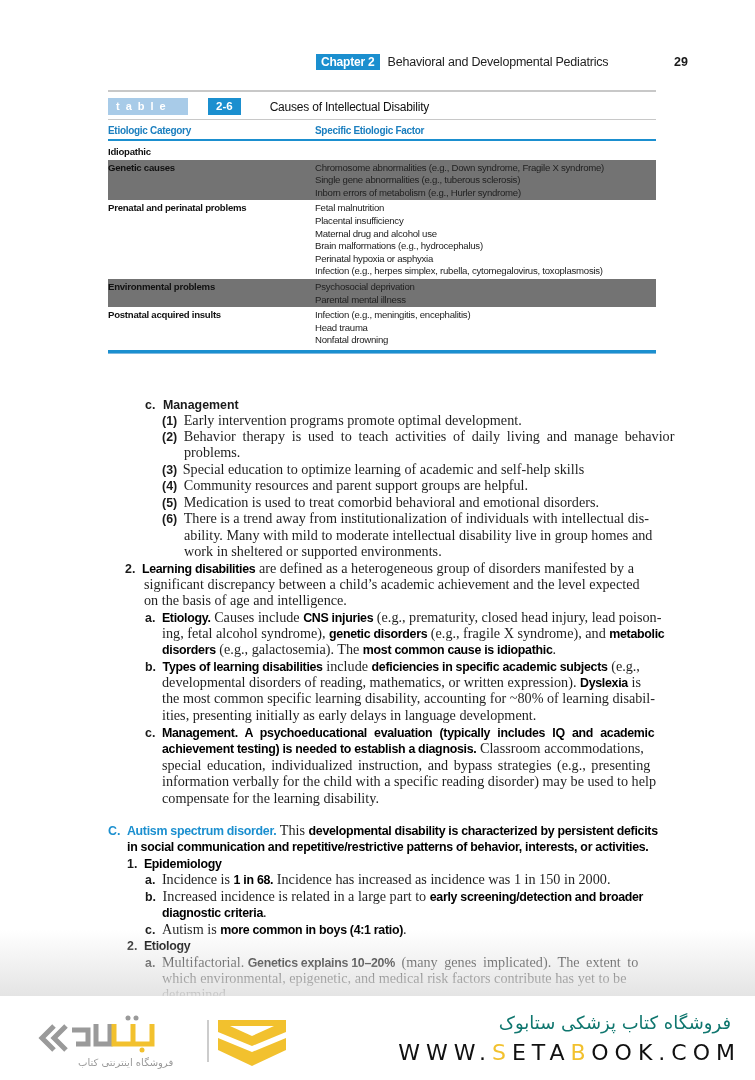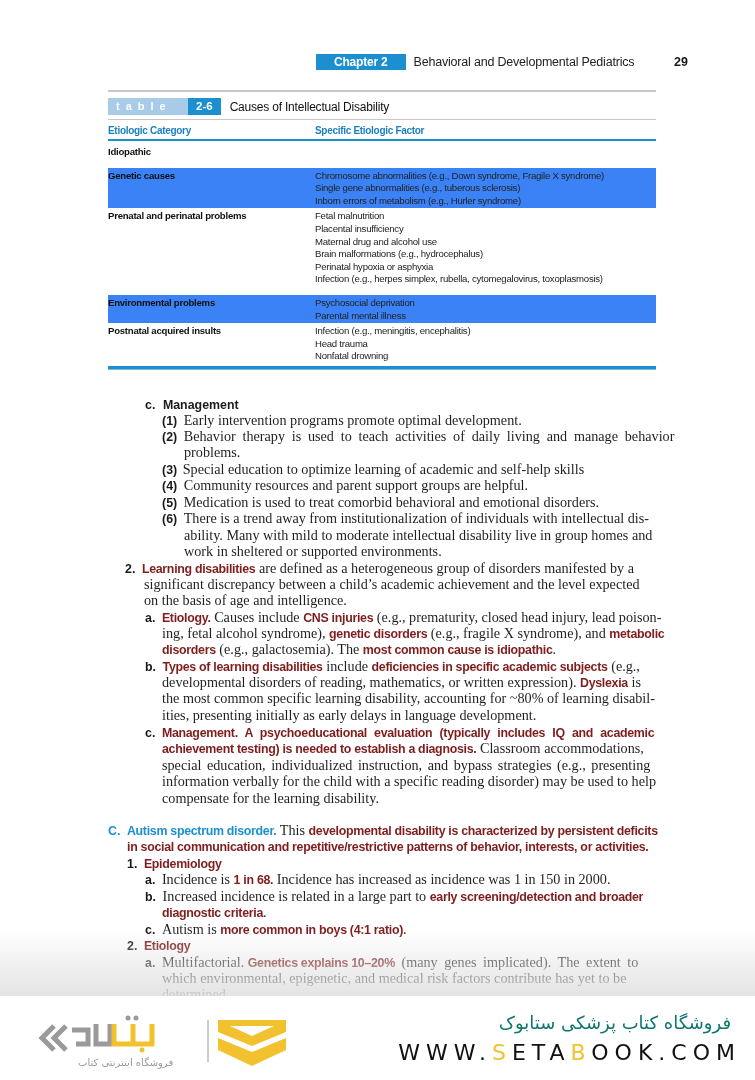--- a/index.html
+++ b/index.html
@@ -3,42 +3,42 @@
 <meta charset="utf-8">
 <style>
   html, body { margin: 0; padding: 0; }
   body {
     width: 755px; height: 1080px; background: #ffffff; position: relative; overflow: hidden;
     font-family: "Liberation Serif", serif; color: #1a1a1a;
   }
 
   
   .run-head { position: absolute; top: 53px; left: 316px; width: 372px; height: 18px; display: flex; align-items: center; }
-  .chap-badge { background: #1b8fcf; color: #fff; font-family: "Liberation Sans", sans-serif; font-weight: bold; font-size: 12px; padding: 1px 18px; letter-spacing: -0.2px; }
+  .chap-badge { background: #1b8fcf; color: #fff; font-family: "Liberation Sans", sans-serif; font-weight: bold; font-size: 12px; padding: 1px 5px; letter-spacing: -0.2px; }
   .run-title { font-family: "Liberation Sans", sans-serif; font-size: 12.5px; margin-left: 8px; color: #222; letter-spacing: -0.2px; }
   .page-num { font-family: "Liberation Sans", sans-serif; font-weight: bold; font-size: 12.5px; margin-left: auto; }
 
   
   .tbl-wrap { position: absolute; top: 90px; left: 108px; width: 548px; }
   .tbl-topline { height: 2px; background: #c8c8c8; }
-  .tbl-caption { display: flex; align-items: center; margin-top: 6px; height: 17px; }
+  .tbl-caption { display: flex; align-items: center; margin-top: 6px; height: 17px; gap: 20px; }
   .cap-table { background: #a8cbe8; color: #fff; font-family: "Liberation Sans", sans-serif; font-size: 11px; font-weight: bold; letter-spacing: 6px; padding: 1px 4px 1px 8px; height: 15px; line-height: 15px; width: 68px; }
   .cap-num { background: #1b8fcf; color: #fff; font-family: "Liberation Sans", sans-serif; font-size: 11.5px; font-weight: bold; padding: 1px 8px; height: 15px; line-height: 15px; }
   .cap-title { font-family: "Liberation Sans", sans-serif; font-size: 12px; margin-left: 9px; color: #111; letter-spacing: -0.2px; }
   .tbl-subline { height: 1px; background: #c8c8c8; margin-top: 4px; }
   .tbl-head { display: flex; height: 17px; align-items: center; border-bottom: 2px solid #1b8fcf; margin-top: 2px; }
   .tbl-head span { font-family: "Liberation Sans", sans-serif; font-weight: bold; font-size: 10px; color: #1b7fbf; letter-spacing: -0.3px; }
   .col1 { width: 207px; flex: none; }
   .tbl-row { display: flex; padding: 2px 0 1px 0; font-family: "Liberation Sans", sans-serif; font-size: 9.6px; line-height: 12.6px; letter-spacing: -0.25px; }
-  .tbl-row.shade { background: #3b82f6; margin-top: 8px; }
+  .tbl-row.shade { background: #737373; }
   .tbl-row .cat { font-weight: bold; color: #111; width: 207px; flex: none; }
   .tbl-row .factors div { color: #222; }
   .tbl-bottom { height: 3px; background: #1b8fcf; margin-top: 2px; border-bottom: 1px solid #7fb9e0; }
   .line { position: absolute; font-size: 14.2px; line-height: 16px; white-space: nowrap; color: #1f1f1f; }
-  .b { font-family: "Liberation Sans", sans-serif; font-weight: bold; font-size: 12.4px; letter-spacing: -0.3px; color: #7f1d1d; }
+  .b { font-family: "Liberation Sans", sans-serif; font-weight: bold; font-size: 12.4px; letter-spacing: -0.3px; color: #000000; }
   .lbl { font-family: "Liberation Sans", sans-serif; font-weight: bold; font-size: 12.4px; color: #1a1a1a; }
   .blue { color: #1b8fcf; }
 
   
   .fade { position: absolute; left: 0; top: 930px; width: 755px; height: 66px; background: linear-gradient(to bottom, rgba(230,230,230,0) 0%, rgba(225,225,225,0.9) 100%); }
   .footer { position: absolute; left: 0; top: 996px; width: 755px; height: 84px; background: #fff; }
   .logo-left { position: absolute; left: 38px; top: 14px; width: 250px; height: 60px; }
   .fa-text { position: absolute; right: 24px; top: 16px; font-family: "DejaVu Sans", sans-serif; font-size: 18px; color: #0f766e; direction: rtl; }
   .url { position: absolute; right: 14px; top: 44px; font-family: "DejaVu Sans", sans-serif; font-size: 22px; letter-spacing: 6px; color: #111; }
   .url .acc { color: #f2c12e; }

